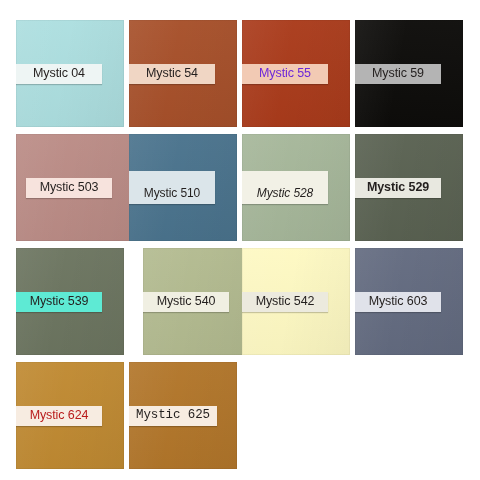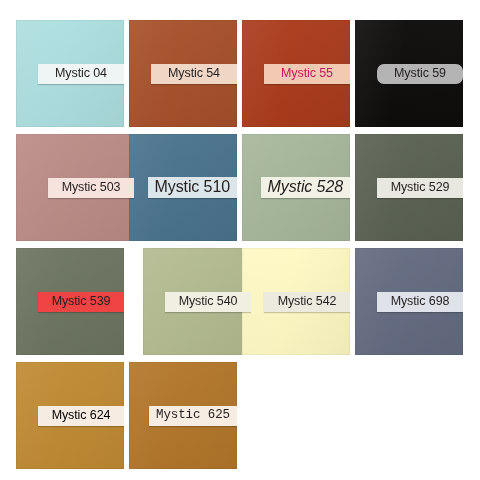--- a/index.html
+++ b/index.html
@@ -29,21 +29,21 @@
     align-content: start;
     justify-content: start;
   }
 
   .swatch {
     position: relative;
     width: 108px;
     height: 107px;
     display: flex;
     align-items: center;
-    justify-content: flex-end;
+    justify-content: flex-start;
     overflow: hidden;
     box-shadow: inset 0 0 0 1px rgba(0, 0, 0, 0.045);
   }
 
   
   .swatch::after {
     content: "";
     position: absolute;
     inset: 0;
     pointer-events: none;
@@ -63,64 +63,64 @@
     text-align: center;
     font-size: 12.5px;
     line-height: 13px;
     letter-spacing: -0.1px;
     color: #231f1e;
     white-space: nowrap;
     box-shadow: 0 1px 1px rgba(0, 0, 0, 0.2);
   }
 
   .swatch-label.small {
-    font-size: 16px;
+    font-size: 12px;
     line-height: 12px;
-    padding: 4px 7px 5px 7px;
+    padding: 16px 7px 5px 7px;
   }
 </style>
 </head>
 <body>
 
 <div id="swatch-grid" style="background: rgb(255, 255, 255);">
     <div class="swatch" style="background: rgb(173, 223, 224);">
       <span class="swatch-label" style="background: rgb(238, 245, 244); color: rgb(35, 31, 30);">Mystic 04</span>
     </div>
     <div class="swatch" style="background: rgb(167, 80, 42);">
       <span class="swatch-label" style="background: rgb(240, 214, 196); color: rgb(35, 31, 30);">Mystic 54</span>
     </div>
     <div class="swatch" style="background: rgb(170, 59, 27);">
-      <span class="swatch-label" style="background: rgb(242, 202, 180); color: #be185d;">Mystic 55</span>
+      <span class="swatch-label" style="background: rgb(242, 202, 180); color: #6d28d9;">Mystic 55</span>
     </div>
     <div class="swatch" style="background: rgb(13, 12, 10);">
-      <span class="swatch-label" style="background: rgb(180, 180, 180); color: rgb(35, 31, 30); border-radius: 7px;">Mystic 59</span>
+      <span class="swatch-label" style="background: rgb(180, 180, 180); color: rgb(35, 31, 30);">Mystic 59</span>
     </div>
     <div class="swatch" style="background: rgb(187, 140, 134); padding-left: 10px;">
       <span class="swatch-label" style="background: rgb(247, 227, 221); color: rgb(35, 31, 30);">Mystic 503</span>
     </div>
     <div class="swatch" style="background: rgb(74, 115, 141);">
       <span class="swatch-label small" style="background: rgb(219, 229, 234); color: rgb(35, 31, 30);">Mystic 510</span>
     </div>
     <div class="swatch" style="background: rgb(166, 183, 154); font-style: italic;">
       <span class="swatch-label small" style="background: rgb(242, 241, 230); color: rgb(35, 31, 30);">Mystic 528</span>
     </div>
-    <div class="swatch" style="background: rgb(90, 98, 82);">
+    <div class="swatch" style="background: rgb(90, 98, 82); font-weight: bold;">
       <span class="swatch-label" style="background: rgb(232, 232, 224); color: rgb(35, 31, 30);">Mystic 529</span>
     </div>
     <div class="swatch" style="background: rgb(108, 117, 96);">
-      <span class="swatch-label" style="background: #ef4444; color: rgb(35, 31, 30);">Mystic 539</span>
+      <span class="swatch-label" style="background: #5eead4; color: rgb(35, 31, 30);">Mystic 539</span>
     </div>
     <div class="swatch" style="background: rgb(179, 187, 144); margin-left: 14px;">
       <span class="swatch-label" style="background: rgb(240, 239, 226); color: rgb(35, 31, 30);">Mystic 540</span>
     </div>
     <div class="swatch" style="background: #fef9c3;">
       <span class="swatch-label" style="background: rgb(236, 234, 222); color: rgb(35, 31, 30);">Mystic 542</span>
     </div>
     <div class="swatch" style="background: rgb(99, 107, 128);">
-      <span class="swatch-label" style="background: rgb(224, 226, 234); color: rgb(35, 31, 30);">Mystic 698</span>
+      <span class="swatch-label" style="background: rgb(224, 226, 234); color: rgb(35, 31, 30);">Mystic 603</span>
     </div>
     <div class="swatch" style="background: rgb(192, 138, 50);">
-      <span class="swatch-label" style="background: rgb(247, 236, 225); color: #000000;">Mystic 624</span>
+      <span class="swatch-label" style="background: rgb(247, 236, 225); color: #b91c1c;">Mystic 624</span>
     </div>
     <div class="swatch" style="background: rgb(178, 118, 42); font-family: Liberation Mono, monospace;">
       <span class="swatch-label" style="background: rgb(247, 236, 225); color: rgb(35, 31, 30);">Mystic 625</span>
     </div>
   </div>
 
 </body></html>

